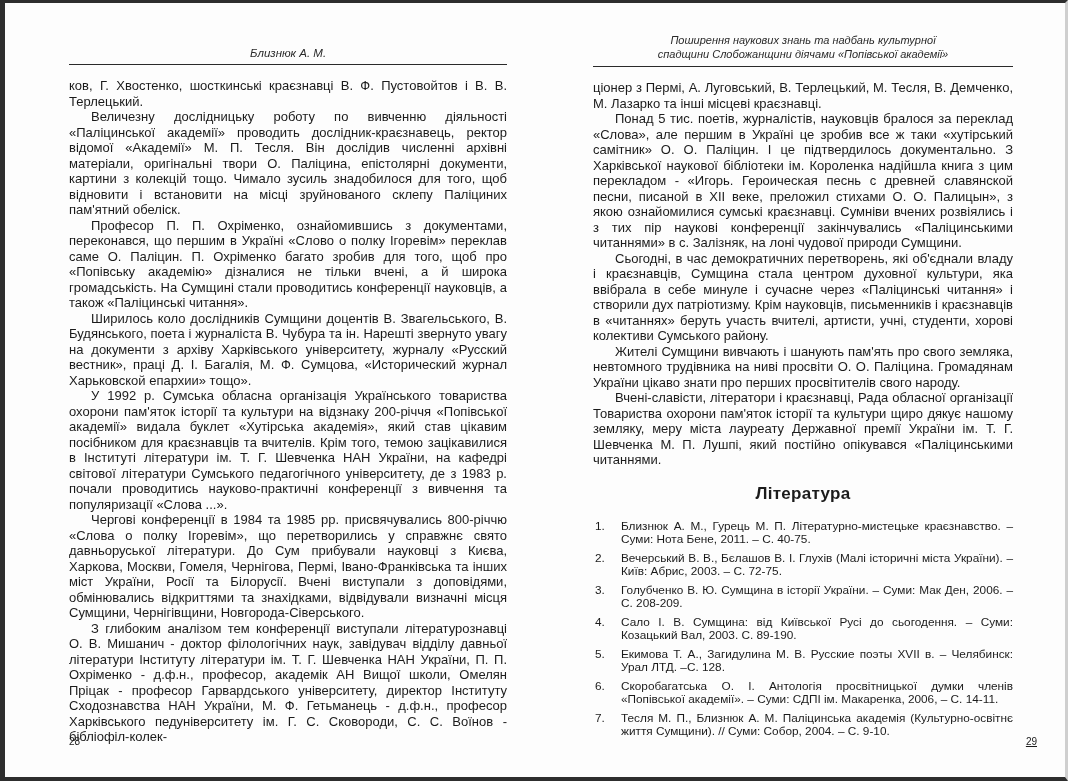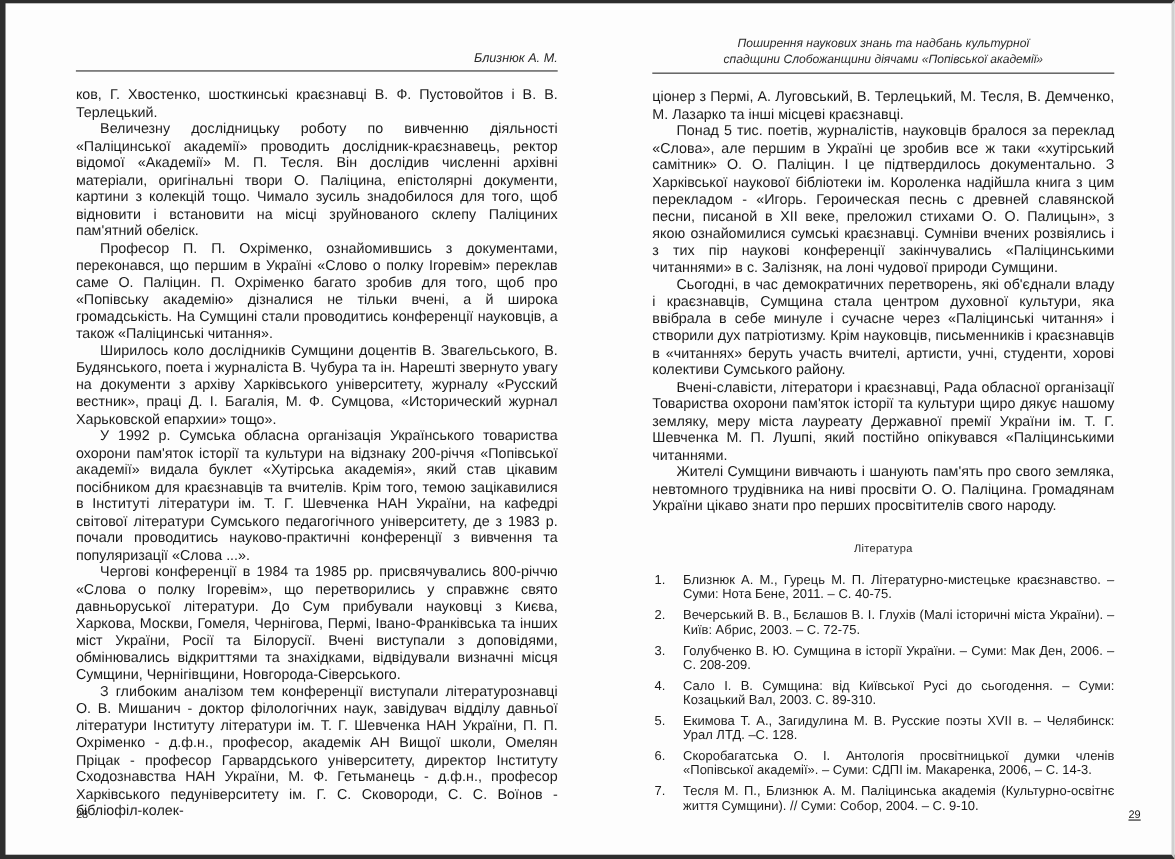--- a/index.html
+++ b/index.html
@@ -23,43 +23,43 @@
 
   .running-header {
     font-style: italic;
     color: #2a2a2a;
     border-bottom: 1.5px solid #2a2a2a;
     padding-bottom: 5px;
   }
   .running-header.rh-left {
     margin-top: 44px;
     font-size: 11.5px;
-    text-align: right;
+    text-align: center;
   }
   .running-header.rh-right {
     margin-top: 30px;
     font-size: 11px;
     line-height: 14px;
     text-align: center;
   }
 
   .body-text {
     margin-top: 13px;
     font-size: 13px;
     line-height: 15.5px;
     text-align: justify;
   }
   .body-text p { margin: 0; text-indent: 22px; }
   .body-text p.cont { text-indent: 0; }
 
   .lit-heading {
     text-align: center;
-    font-size: 10px;
-    font-weight: normal;
-    margin: 26px 0 16px;
+    font-size: 17px;
+    font-weight: bold;
+    margin: 16px 0 16px;
     letter-spacing: 0.3px;
   }
 
   .refs { font-size: 11.8px; line-height: 13.5px; text-align: justify; }
   .ref { display: flex; margin-bottom: 5px; }
   .ref-num { flex: none; width: 28px; padding-left: 2px; box-sizing: border-box; }
   .ref-text { flex: 1; }
 
   .page-num { position: absolute; top: 733px; font-size: 10px; color: #1b1b1b; }
   .page-num-left { left: 64px; }
@@ -87,50 +87,50 @@
   <div class="page-col right-col">
     <div class="running-header rh-right">
       <div>Поширення наукових знань та надбань культурної</div>
       <div>спадщини Слобожанщини діячами «Попівської академії»</div>
     </div>
 
     <div class="body-text">
       <p class="cont">ціонер з Пермі, А. Луговський, В. Терлецький, М. Тесля, В. Демченко, М. Лазарко та інші місцеві краєзнавці.</p>
       <p>Понад 5 тис. поетів, журналістів, науковців бралося за переклад «Слова», але першим в Україні це зробив все ж таки «хутірський самітник» О. О. Паліцин. І це підтвердилось документально. З Харківської наукової бібліотеки ім. Короленка надійшла книга з цим перекладом - «Игорь. Героическая песнь с древней славянской песни, писаной в XII веке, преложил стихами О. О. Палицын», з якою ознайомилися сумські краєзнавці. Сумніви вчених розвіялись і з тих пір наукові конференції закінчувались «Паліцинськими читаннями» в с. Залізняк, на лоні чудової природи Сумщини.</p>
       <p>Сьогодні, в час демократичних перетворень, які об'єднали владу і краєзнавців, Сумщина стала центром духовної культури, яка ввібрала в себе минуле і сучасне через «Паліцинські читання» і створили дух патріотизму. Крім науковців, письменників і краєзнавців в «читаннях» беруть участь вчителі, артисти, учні, студенти, хорові колективи Сумського району.</p>
+      <p>Жителі Сумщини вивчають і шанують пам'ять про свого земляка, невтомного трудівника на ниві просвіти О. О. Паліцина. Громадянам України цікаво знати про перших просвітителів свого народу.</p>
       <p>Вчені-славісти, літератори і краєзнавці, Рада обласної організації Товариства охорони пам'яток історії та культури щиро дякує нашому земляку, меру міста лауреату Державної премії України ім. Т. Г. Шевченка М. П. Лушпі, який постійно опікувався «Паліцинськими читаннями.</p>
-      <p>Жителі Сумщини вивчають і шанують пам'ять про свого земляка, невтомного трудівника на ниві просвіти О. О. Паліцина. Громадянам України цікаво знати про перших просвітителів свого народу.</p>
     </div>
 
     <h3 class="lit-heading">Література</h3>
 
     <div class="refs">
       <div class="ref">
         <span class="ref-num">1.</span>
         <span class="ref-text">Близнюк А. М., Гурець М. П. Літературно-мистецьке краєзнавство. – Суми: Нота Бене, 2011. – С. 40-75.</span>
       </div>
       <div class="ref">
         <span class="ref-num">2.</span>
         <span class="ref-text">Вечерський В. В., Бєлашов В. І. Глухів (Малі історичні міста України). – Київ: Абрис, 2003. – С. 72-75.</span>
       </div>
       <div class="ref">
         <span class="ref-num">3.</span>
         <span class="ref-text">Голубченко В. Ю. Сумщина в історії України. – Суми: Мак Ден, 2006. –С. 208-209.</span>
       </div>
       <div class="ref">
         <span class="ref-num">4.</span>
-        <span class="ref-text">Сало І. В. Сумщина: від Київської Русі до сьогодення. – Суми: Козацький Вал, 2003. С. 89-310.</span>
+        <span class="ref-text">Сало І. В. Сумщина: від Київської Русі до сьогодення. – Суми: Козацький Вал, 2003. С. 89-190.</span>
       </div>
       <div class="ref">
         <span class="ref-num">5.</span>
         <span class="ref-text">Екимова Т. А., Загидулина М. В. Русские поэты XVII в. – Челябинск: Урал ЛТД. –С. 128.</span>
       </div>
       <div class="ref">
         <span class="ref-num">6.</span>
-        <span class="ref-text">Скоробагатська О. І. Антологія просвітницької думки членів «Попівської академії». – Суми: СДПІ ім. Макаренка, 2006, – С. 14-3.</span>
+        <span class="ref-text">Скоробагатська О. І. Антологія просвітницької думки членів «Попівської академії». – Суми: СДПІ ім. Макаренка, 2006, – С. 14-11.</span>
       </div>
       <div class="ref">
         <span class="ref-num">7.</span>
         <span class="ref-text">Тесля М. П., Близнюк А. М. Паліцинська академія (Культурно-освітнє життя Сумщини). // Суми: Собор, 2004. – С. 9-10.</span>
       </div>
     </div>
   </div>
 
   <div class="page-num page-num-left">28</div>
   <div class="page-num page-num-right">29</div>

